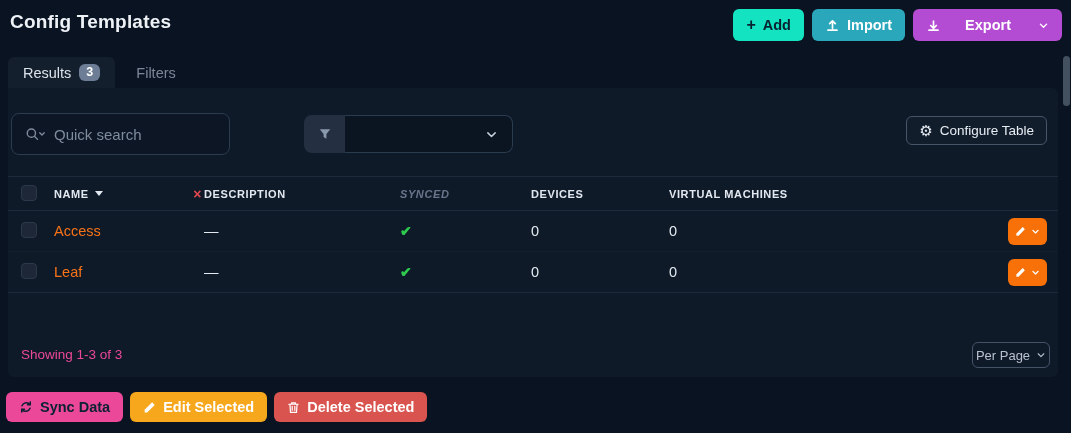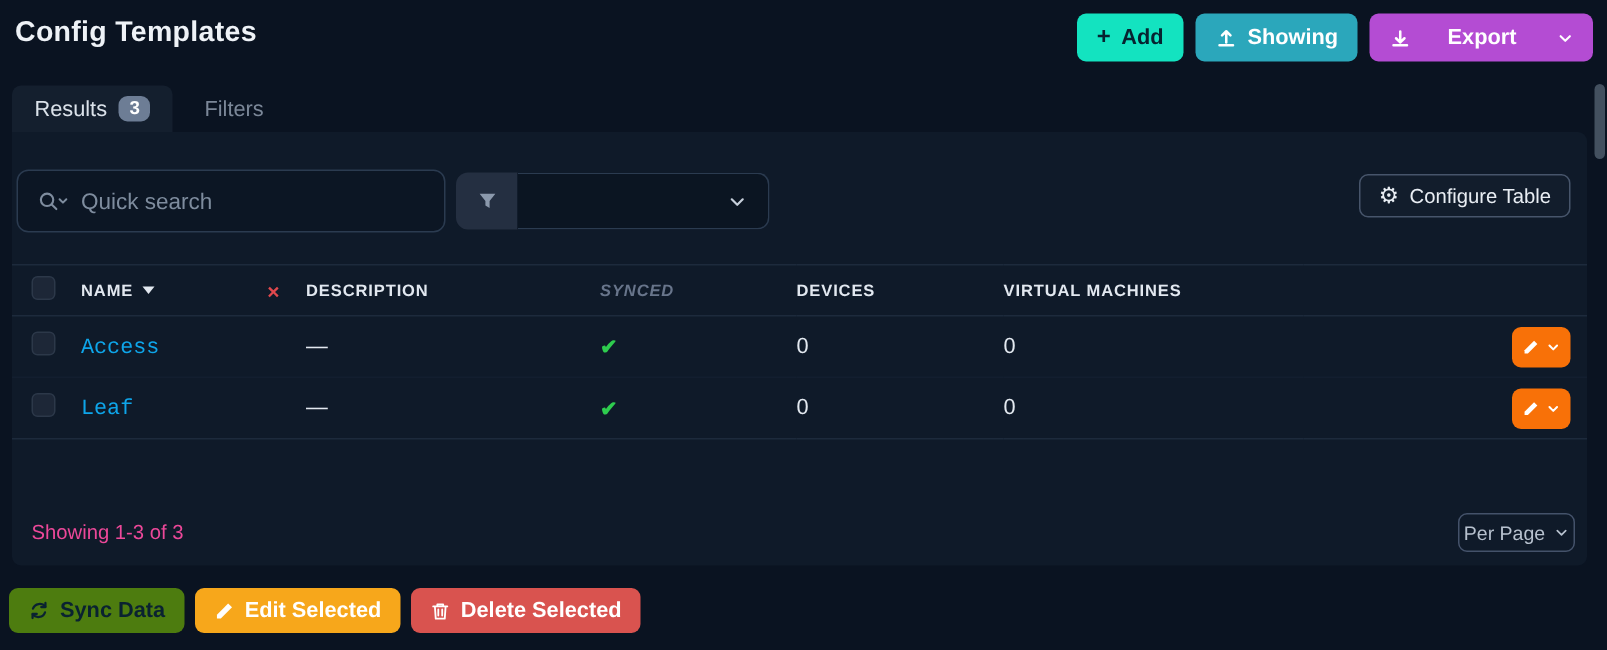--- a/index.html
+++ b/index.html
@@ -36,21 +36,21 @@
     background:#6d7d95; color:#ffffff; font-size:12.5px; font-weight:700;
     border-radius:6px; padding:2px 7px; line-height:1.1;
   }
   
   .card {
     position:absolute; left:8px; top:88px; width:1050px; height:289px;
     background:#0f1a29; border-radius:0 6px 6px 6px;
   }
   
   .search-box {
-    position:absolute; left:3px; top:25px; width:286px; height:42px;
+    position:absolute; left:3px; top:25px; width:219px; height:42px;
     border:1px solid #2b3b50; border-radius:8px; background:#0c1624;
     display:flex; align-items:center; padding:0 13px; gap:8px;
   }
   .search-input {
     flex:1; background:transparent; border:none; outline:none;
     font-family:"Liberation Sans",sans-serif; font-size:15px; color:#cdd6e0;
   }
   .search-input::placeholder { color:#7e8c9e; }
   .filter-group { position:absolute; left:296px; top:27px; width:209px; height:38px; display:flex; }
   .filter-addon {
@@ -73,50 +73,50 @@
   
   .results-table { position:absolute; left:0; top:88px; width:100%; border-collapse:collapse; }
   .results-table th {
     height:34px; text-align:left; font-size:11px; font-weight:700;
     letter-spacing:.6px; color:#e2e8f0;
     border-top:1px solid #1d2a3c; border-bottom:1px solid #1d2a3c;
   }
   .results-table th.th-dim { color:#68758b;font-style:italic; }
   .results-table td { height:41px; border-bottom:1px solid #16233394; font-size:14.5px; color:#e3e9f0; }
   .results-table tr:last-child td { border-bottom:1px solid #1d2a3c; }
-  .th-name-inner { display:flex; align-items:center; padding-right:17px; }
+  .th-name-inner { display:flex; align-items:center; padding-right:2px; }
   .sort-caret {
     width:0; height:0; margin-left:6px;
     border-left:4px solid transparent; border-right:4px solid transparent;
     border-top:5px solid #e2e8f0;
   }
   .sort-clear { margin-left:auto; color:#e0484d; font-size:14px; font-weight:700; cursor:pointer; line-height:1; }
   .cell-check { padding-left:13px; }
   .checkbox {
     width:16px; height:16px; border-radius:4px; background:#1d2737;
     border:1px solid #2c3849; display:inline-block; cursor:pointer;
   }
-  .name-link { color:#0ea5e9; text-decoration:none; cursor:pointer;font-family:Liberation Mono, monospace; }
+  .name-link { color:#f97316; text-decoration:none; cursor:pointer; }
   .synced-check { color:#2ecc4e; font-size:14px; font-weight:700; }
   .cell-actions { text-align:right; padding-right:11px; }
   .row-edit-btn {
     display:inline-flex; align-items:center; justify-content:center; gap:5px;
     width:39px; height:27px; background:#f87108; border:none; border-radius:6px; cursor:pointer;
   }
   
   .showing-text { position:absolute; left:13px; top:259px; font-size:13.5px; color:#ec4899; }
   .per-page-select {
     position:absolute; right:8px; top:254px; width:78px; height:26px;
     border:1px solid #44526a; border-radius:6px; color:#b7c1ce; font-size:13px;
     display:flex; align-items:center; justify-content:center; gap:6px; cursor:pointer;
   }
   
   .bulk-actions { position:absolute; left:6px; top:392px; display:flex; gap:7px; }
   .btn-bulk { height:30px; font-size:14.5px; }
-  .btn-sync   { background:#4d7c0f; color:#0a2231;text-align:right; }
+  .btn-sync   { background:#ec4899; color:#0a2231;text-align:right; }
   .btn-editsel{ background:#f7a71b; color:#ffffff; }
   .btn-delsel { background:#d9534f; color:#ffffff; }
   
   .scrollbar-thumb {
     position:absolute; right:1px; top:56px; width:7px; height:50px;
     background:#43505f; border-radius:4px;
   }
   svg { display:block; }
 </style>
 </head>
@@ -130,21 +130,21 @@
     <button class="btn btn-add">
       <span class="plus-glyph">+</span>
       <span>Add</span>
     </button>
     <button class="btn btn-import">
       <span>
         <svg width="15" height="15" viewBox="0 0 16 16" fill="none" stroke="#ffffff" stroke-width="1.8" stroke-linecap="round" stroke-linejoin="round">
           <path d="M8 11 V3.2 M5 6 L8 3 l3 3 M3.2 13 h9.6"></path>
         </svg>
       </span>
-      <span>Showing</span>
+      <span>Import</span>
     </button>
     <button class="btn btn-export">
       <span>
         <svg width="15" height="15" viewBox="0 0 16 16" fill="none" stroke="#ffffff" stroke-width="1.8" stroke-linecap="round" stroke-linejoin="round">
           <path d="M8 3.2 V11 M5 8 L8 11 l3 -3 M3.2 13 h9.6"></path>
         </svg>
       </span>
       <span>Export</span>
       <span style="margin-left:3px;">
         <svg width="11" height="11" viewBox="0 0 16 16" fill="none" stroke="#ffffff" stroke-width="2" stroke-linecap="round" stroke-linejoin="round">

